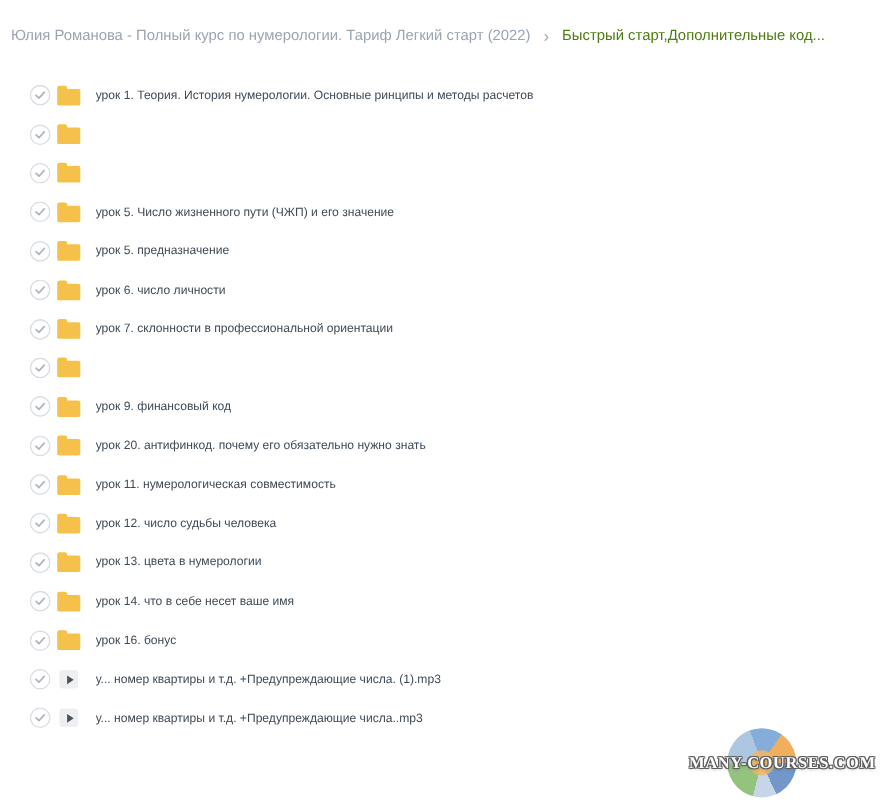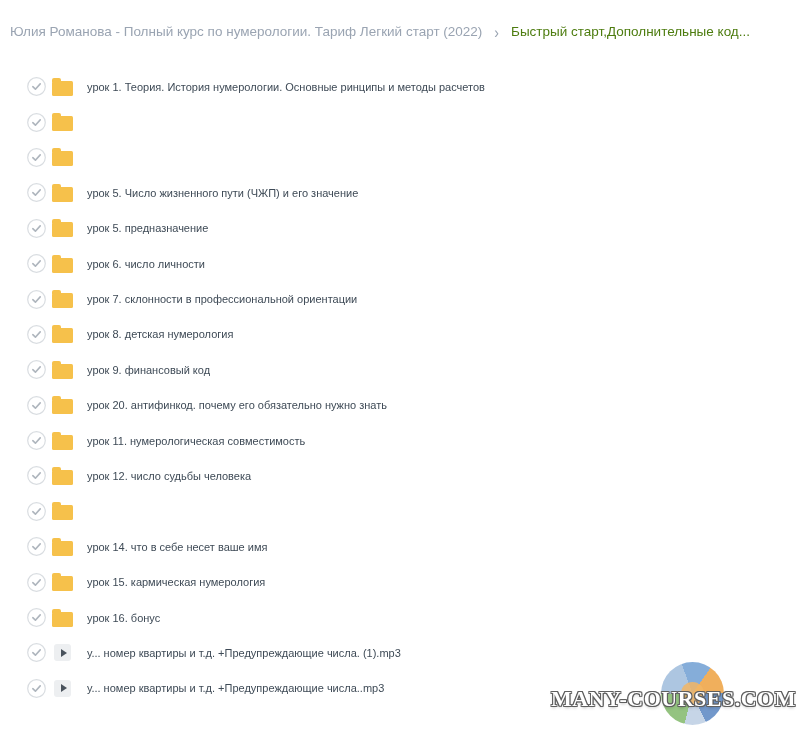--- a/index.html
+++ b/index.html
@@ -118,21 +118,21 @@
     width: 23px; height: 23px;
     border-radius: 50%;
     background: #f2b35c;
     opacity: .85;
   }
   .wm-text {
     position: absolute;
     right: 2px; top: 24px;
     font-family: "Liberation Serif", serif;
     font-weight: bold;
-    font-size: 22px;
+    font-size: 15px;
     letter-spacing: .5px;
     color: #ffffff;
     white-space: nowrap;
     text-shadow:
       -1px -1px 0 #5f5f5f, 1px -1px 0 #5f5f5f,
       -1px  1px 0 #5f5f5f, 1px  1px 0 #5f5f5f,
       -1px  0   0 #5f5f5f, 1px  0   0 #5f5f5f,
        0   -1px 0 #5f5f5f, 0    1px 0 #5f5f5f,
        0    2px 3px rgba(0,0,0,.25);
   }
@@ -240,21 +240,20 @@
     <span class="check">
       <svg width="19" height="19" viewBox="0 0 19 19">
         <circle cx="9.5" cy="9.5" r="8.8" fill="none" stroke="#d9dde1" stroke-width="1.2"></circle>
         <path d="M5.8 9.7 L8.4 12.2 L13.2 6.9" fill="none" stroke="#aeb5bd" stroke-width="1.6" stroke-linecap="round" stroke-linejoin="round"></path>
       </svg>
     </span>
     <span class="icon-slot">
       <span class="folder"></span>
 
     </span>
-    <span class="label">урок 8. детская нумерология</span>
   </div>
     <div class="row">
     <span class="check">
       <svg width="19" height="19" viewBox="0 0 19 19">
         <circle cx="9.5" cy="9.5" r="8.8" fill="none" stroke="#d9dde1" stroke-width="1.2"></circle>
         <path d="M5.8 9.7 L8.4 12.2 L13.2 6.9" fill="none" stroke="#aeb5bd" stroke-width="1.6" stroke-linecap="round" stroke-linejoin="round"></path>
       </svg>
     </span>
     <span class="icon-slot">
       <span class="folder"></span>
@@ -305,46 +304,34 @@
     <span class="check">
       <svg width="19" height="19" viewBox="0 0 19 19">
         <circle cx="9.5" cy="9.5" r="8.8" fill="none" stroke="#d9dde1" stroke-width="1.2"></circle>
         <path d="M5.8 9.7 L8.4 12.2 L13.2 6.9" fill="none" stroke="#aeb5bd" stroke-width="1.6" stroke-linecap="round" stroke-linejoin="round"></path>
       </svg>
     </span>
     <span class="icon-slot">
       <span class="folder"></span>
 
     </span>
+    <span class="label">урок 13. цвета в нумерологии</span>
   </div>
     <div class="row">
     <span class="check">
       <svg width="19" height="19" viewBox="0 0 19 19">
         <circle cx="9.5" cy="9.5" r="8.8" fill="none" stroke="#d9dde1" stroke-width="1.2"></circle>
         <path d="M5.8 9.7 L8.4 12.2 L13.2 6.9" fill="none" stroke="#aeb5bd" stroke-width="1.6" stroke-linecap="round" stroke-linejoin="round"></path>
       </svg>
     </span>
     <span class="icon-slot">
       <span class="folder"></span>
 
     </span>
     <span class="label">урок 14. что в себе несет ваше имя</span>
-  </div>
-    <div class="row">
-    <span class="check">
-      <svg width="19" height="19" viewBox="0 0 19 19">
-        <circle cx="9.5" cy="9.5" r="8.8" fill="none" stroke="#d9dde1" stroke-width="1.2"></circle>
-        <path d="M5.8 9.7 L8.4 12.2 L13.2 6.9" fill="none" stroke="#aeb5bd" stroke-width="1.6" stroke-linecap="round" stroke-linejoin="round"></path>
-      </svg>
-    </span>
-    <span class="icon-slot">
-      <span class="folder"></span>
-
-    </span>
-    <span class="label">урок 15. кармическая нумерология</span>
   </div>
     <div class="row">
     <span class="check">
       <svg width="19" height="19" viewBox="0 0 19 19">
         <circle cx="9.5" cy="9.5" r="8.8" fill="none" stroke="#d9dde1" stroke-width="1.2"></circle>
         <path d="M5.8 9.7 L8.4 12.2 L13.2 6.9" fill="none" stroke="#aeb5bd" stroke-width="1.6" stroke-linecap="round" stroke-linejoin="round"></path>
       </svg>
     </span>
     <span class="icon-slot">
       <span class="folder"></span>

